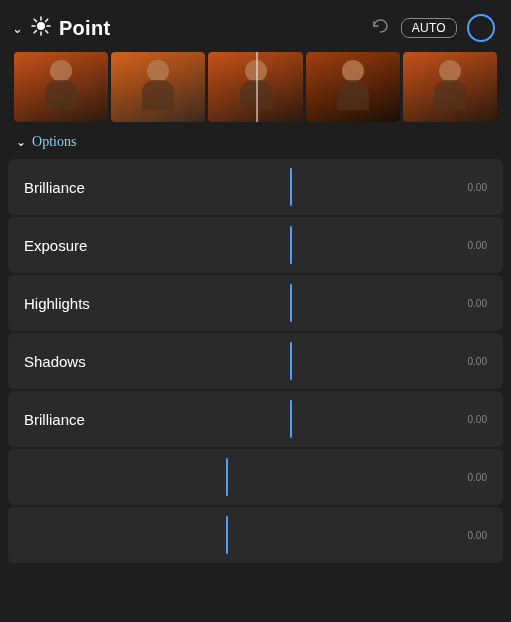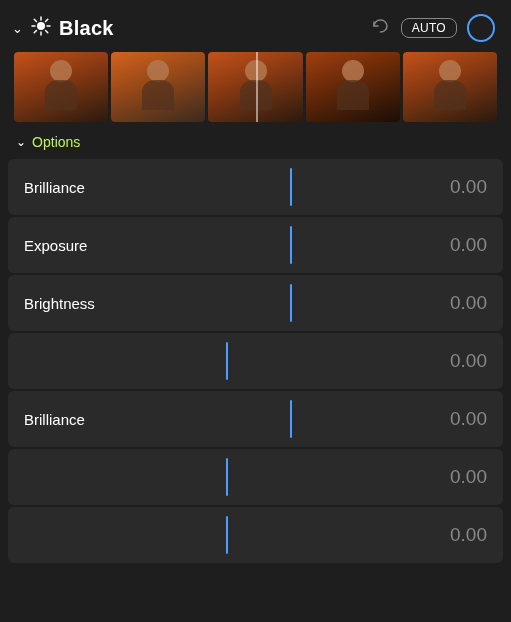--- a/index.html
+++ b/index.html
@@ -164,21 +164,22 @@
     }
 
     .options-chevron {
       color: #ffffff;
       font-size: 12px;
     }
 
     .options-label {
       font-size: 14px;
       font-weight: 400;
-      color: #bef264;
+      color: #7dd3fc;
+      font-family: Liberation Serif, serif;
     }
 
     .sliders-list {
       display: flex;
       flex-direction: column;
       gap: 0;
       flex: 1;
     }
 
     .slider-row {
@@ -215,21 +216,21 @@
       left: 50%;
       top: 50%;
       transform: translate(-50%, -50%);
       width: 2px;
       height: 38px;
       background-color: #4a9eff;
       border-radius: 1px;
     }
 
     .slider-value {
-      font-size: 19px;
+      font-size: 10px;
       color: #888888;
       width: 50px;
       text-align: right;
       flex-shrink: 0;
     }
   </style>
 </head>
 <body>
 
 <div class="panel">
@@ -243,21 +244,21 @@
           <line x1="10" y1="1" x2="10" y2="4" stroke="white" stroke-width="1.5" stroke-linecap="round"></line>
           <line x1="10" y1="16" x2="10" y2="19" stroke="white" stroke-width="1.5" stroke-linecap="round"></line>
           <line x1="1" y1="10" x2="4" y2="10" stroke="white" stroke-width="1.5" stroke-linecap="round"></line>
           <line x1="16" y1="10" x2="19" y2="10" stroke="white" stroke-width="1.5" stroke-linecap="round"></line>
           <line x1="3.22" y1="3.22" x2="5.46" y2="5.46" stroke="white" stroke-width="1.5" stroke-linecap="round"></line>
           <line x1="14.54" y1="14.54" x2="16.78" y2="16.78" stroke="white" stroke-width="1.5" stroke-linecap="round"></line>
           <line x1="16.78" y1="3.22" x2="14.54" y2="5.46" stroke="white" stroke-width="1.5" stroke-linecap="round"></line>
           <line x1="5.46" y1="14.54" x2="3.22" y2="16.78" stroke="white" stroke-width="1.5" stroke-linecap="round"></line>
         </svg>
       </span>
-      <span class="header-title">Black</span>
+      <span class="header-title">Point</span>
     </div>
     <div class="header-controls">
       <button class="undo-btn">
         <svg width="18" height="18" viewBox="0 0 18 18" fill="none">
           <path d="M3 9 C3 5.5 6 3 9.5 3 C13 3 16 5.5 16 9 C16 12.5 13 15 9.5 15" stroke="#888" stroke-width="1.5" stroke-linecap="round" fill="none"></path>
           <polyline points="3,5 3,9 7,9" stroke="#888" stroke-width="1.5" stroke-linecap="round" stroke-linejoin="round" fill="none"></polyline>
         </svg>
       </button>
       <button class="auto-btn">AUTO</button>
       <button class="circle-btn"></button>
@@ -300,28 +301,29 @@
 
     <div class="slider-row">
       <span class="slider-label">Exposure</span>
       <div class="slider-track-area">
         <div class="slider-line-blue"></div>
       </div>
       <span class="slider-value">0.00</span>
     </div>
 
     <div class="slider-row">
-      <span class="slider-label">Brightness</span>
-      <div class="slider-track-area">
-        <div class="slider-line-blue"></div>
-      </div>
-      <span class="slider-value">0.00</span>
-    </div>
-
-    <div class="slider-row">
+      <span class="slider-label">Highlights</span>
+      <div class="slider-track-area">
+        <div class="slider-line-blue"></div>
+      </div>
+      <span class="slider-value">0.00</span>
+    </div>
+
+    <div class="slider-row">
+      <span class="slider-label">Shadows</span>
       <div class="slider-track-area">
         <div class="slider-line-blue"></div>
       </div>
       <span class="slider-value">0.00</span>
     </div>
 
     <div class="slider-row">
       <span class="slider-label">Brilliance</span>
       <div class="slider-track-area">
         <div class="slider-line-blue"></div>

